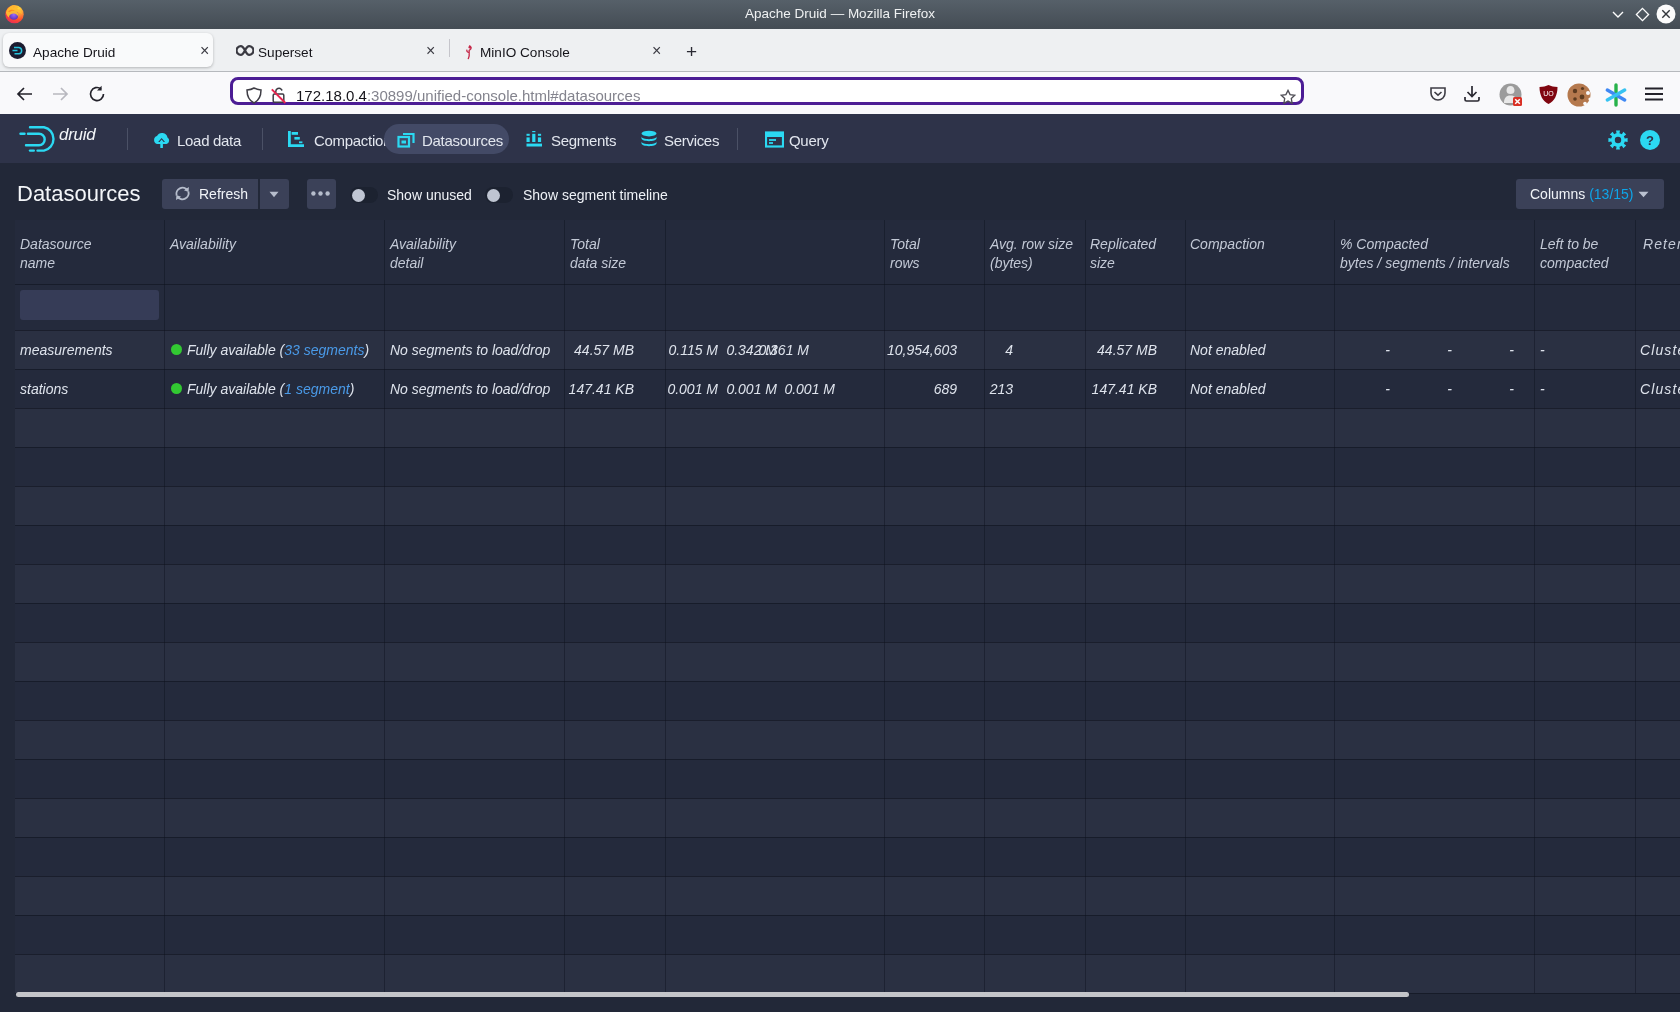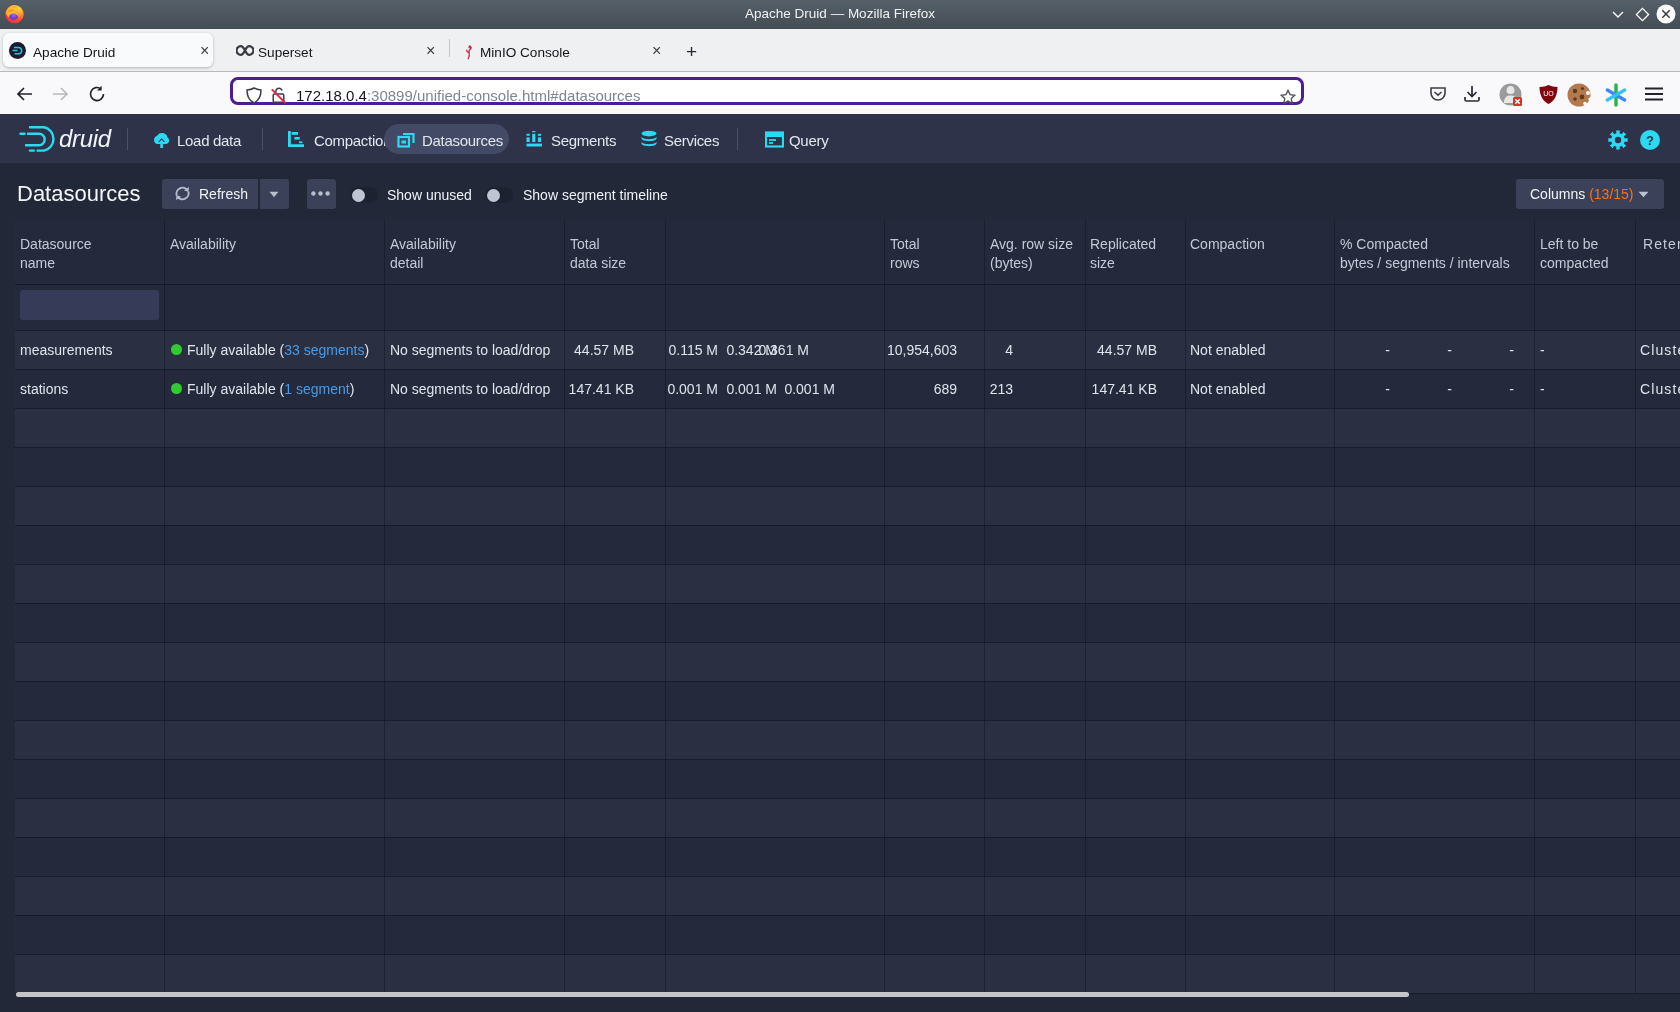--- a/index.html
+++ b/index.html
@@ -31,21 +31,21 @@
 .navlabel { position:absolute; top:18px; font-size:15px; color:#e2e6ee; letter-spacing:-0.3px; }
 #pill { position:absolute; top:10px; left:384px; width:125px; height:30px; border-radius:15px; background:#434a66; }
 
 #toolbar { position:absolute; top:163px; left:0; width:1680px; height:57px; background:#222838; }
 .btn { position:absolute; top:16px; height:30px; background:#3b4158; border-radius:3px; color:#f1f4f8; font-size:14px; }
 #heading { position:absolute; top:18px; left:17px; font-size:22px; color:#f4f6f9; }
 .swtrack { position:absolute; top:24px; width:28px; height:16px; border-radius:8px; background:#1c2230; }
 .swknob { position:absolute; top:1.5px; left:1.5px; width:13px; height:13px; border-radius:50%; background:#bfc5d2; }
 .swlabel { position:absolute; top:24px; font-size:14px; color:#eff2f7; }
 
-#table { position:absolute; top:220px; left:0; width:1551px; height:773px; }
+#table { position:absolute; top:220px; left:0; width:1551px; height:773px;font-style:italic; }
 .row { position:absolute; left:15px; width:1665px; height:39px; }
 .rlight { background:#2a3042; }
 .rdark { background:#242a3c; }
 .hline { position:absolute; left:15px; width:1665px; height:1px; background:rgba(13,17,28,0.55); }
 .vline { position:absolute; top:0; width:1px; height:773px; background:rgba(13,17,28,0.42); }
 .hcell { position:absolute; font-size:14px; color:#c3c9d6; line-height:19px; }
 .dcell { position:absolute; font-size:14px; color:#dee3ec; white-space:nowrap; }
 .num { text-align:right; }
 a.lnk { color:#4a9ae8; text-decoration:none; }
 .dot { position:absolute; width:11px; height:11px; border-radius:50%; background:#32c932; }
@@ -176,21 +176,21 @@
     </svg>
   </div>
 
   <div id="druidhead">
     <svg class="abs" style="top:11px;left:19px" width="37" height="27" viewBox="0 0 37 27">
       <path d="M11 2.2 H25 A 11.6 11.9 0 0 1 25 25.6 H18.5" stroke="#2bd9f2" stroke-width="2.4" fill="none" stroke-linecap="round"></path>
       <path d="M11 25.6 H14.8" stroke="#2bd9f2" stroke-width="2.4" stroke-linecap="round"></path>
       <path d="M9 8.8 H20 A 5.7 5.7 0 0 1 20 20.2 H7" stroke="#2bd9f2" stroke-width="2.4" fill="none" stroke-linecap="round"></path>
       <path d="M1.5 8.8 H5.5" stroke="#2bd9f2" stroke-width="2.4" stroke-linecap="round"></path>
     </svg>
-    <div class="abs" style="top:11px;left:59px;font-size:24px;font-style:italic;color:#f2f5f8;letter-spacing:-0.3px">druid</div>
+    <div class="abs" style="top:11px;left:59px;font-size:17px;font-style:italic;color:#f2f5f8;letter-spacing:-0.3px">druid</div>
     <div class="navsep" style="left:127px"></div>
     <svg class="abs" style="top:16px;left:152px" width="19" height="19" viewBox="0 0 19 19">
       <path d="M5 14 A 4.2 4.2 0 0 1 5 6 A 5.6 5.6 0 0 1 15.5 7.5 A 3.6 3.6 0 0 1 14.5 14 Z" fill="#2bd9f2"></path>
       <rect x="8.3" y="9" width="2.6" height="9" fill="#2bd9f2"></rect>
       <path d="M9.6 6.5 L14 11.5 H5.2 Z" fill="#2bd9f2"></path>
       <path d="M9.6 8 L13 12 H6.2 Z" fill="#2e3349"></path>
       <path d="M9.6 9.5 L12.6 13.2 H6.6 Z" fill="#2bd9f2"></path>
     </svg>
     <div class="navlabel" style="left:177px">Load data</div>
     <div class="navsep" style="left:262px"></div>
@@ -262,21 +262,21 @@
     </svg>
     <div class="swtrack" style="left:350px">
         <div class="swknob"></div>
       </div>
     <div class="swlabel" style="left:387px">Show unused</div>
     <div class="swtrack" style="left:485px">
         <div class="swknob"></div>
       </div>
     <div class="swlabel" style="left:523px">Show segment timeline</div>
     <div class="btn" style="left:1516px;width:148px"></div>
-    <div class="abs" style="top:23px;left:1530px;font-size:14px;color:#f1f4f8">Columns <span style="color:#f97316">(13/15)</span></div>
+    <div class="abs" style="top:23px;left:1530px;font-size:14px;color:#f1f4f8">Columns <span style="color:#0ea5e9">(13/15)</span></div>
     <svg class="abs" style="top:28px;left:1638px" width="11" height="7" viewBox="0 0 11 7">
       <path d="M0.5 0.8 L5.5 6.2 L10.5 0.8 Z" fill="#bac1d0"></path>
     </svg>
   </div>
 
   <div id="table">
     <div class="abs" style="top:0;left:15px;width:1665px;height:110px;background:#242a3c"></div>
 
     <div class="row rlight" style="top:110px"></div>
     <div class="row rdark" style="top:149px"></div>

